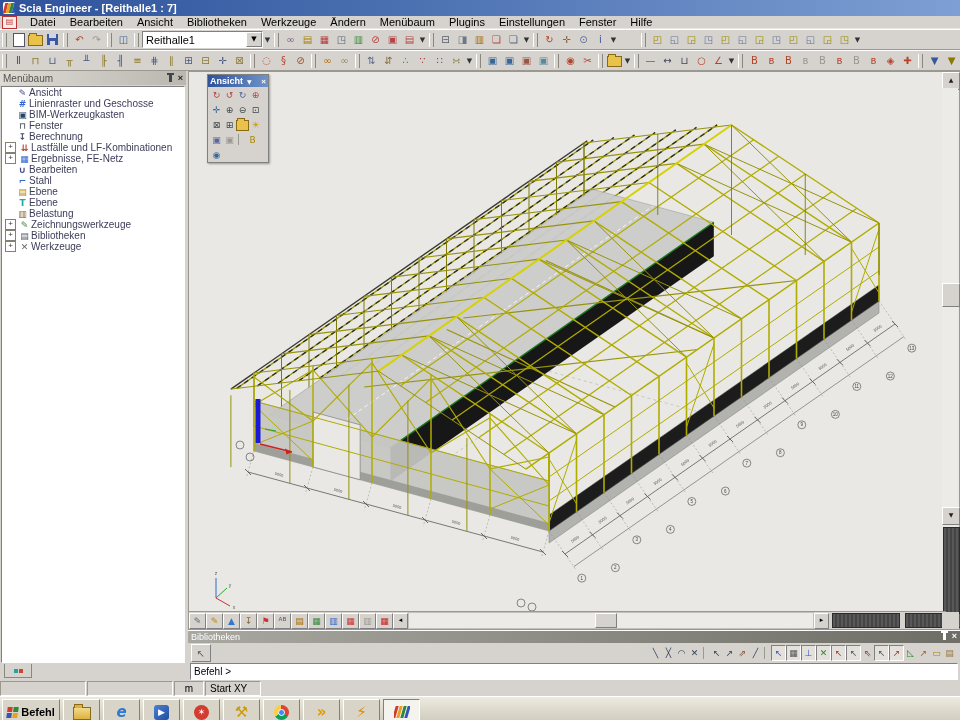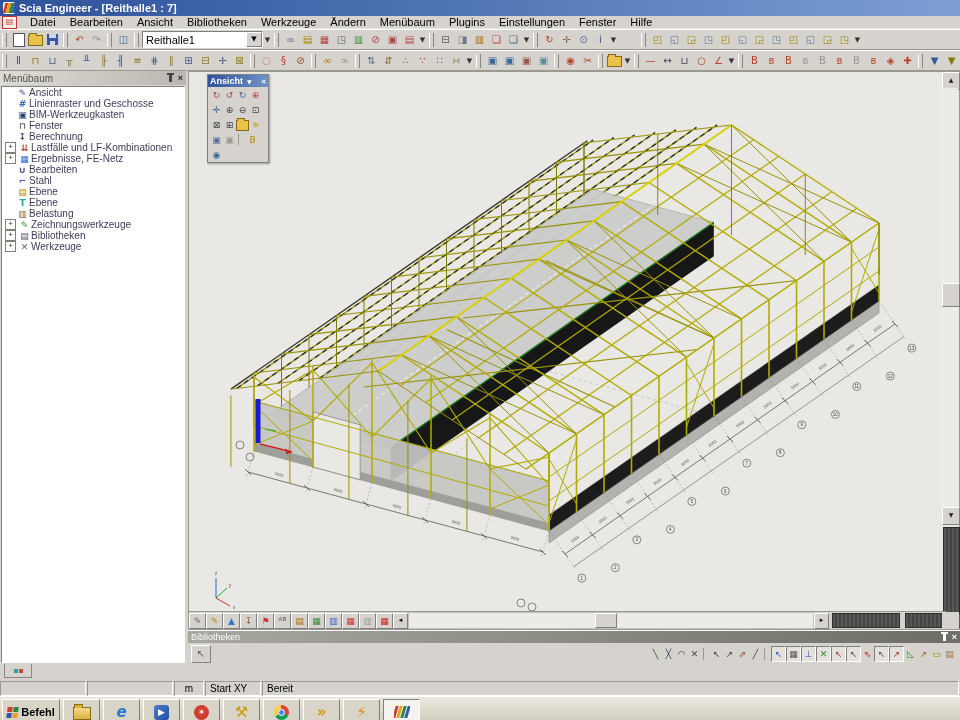--- a/index.html
+++ b/index.html
@@ -952,30 +952,32 @@
               <span class="glyph" style="color: rgb(153, 102, 51);">↗</span>
             </span>
             <span class="snap">
               <span class="glyph" style="color: rgb(170, 136, 0);">▭</span>
             </span>
             <span class="snap">
               <span class="glyph" style="color: rgb(153, 119, 68);">▤</span>
             </span>
           </span>
       </div>
+      <div class="cmd-input">
+        <span>Befehl &gt;</span>
+      </div>
     </div>
   </div>
 </div>
 
 <div class="statusbar">
   <span class="scell" style="width:76px"></span>
   <span class="scell" style="width:76px"></span>
   <span class="scell" style="width:20px;justify-content:center">m</span>
   <span class="scell" style="width:46px">Start XY</span>
-  <span class="scell" style="flex:1">Bereit</span>
 </div>
 
 <div class="taskbar">
   <span class="startbtn">
     <span class="flag">
       <i style="background:#d23b2f"></i>
         <i style="background:#2a8a3a"></i>
         <i style="background:#3355bb"></i>
         <i style="background:#e8a020"></i>
     </span>

